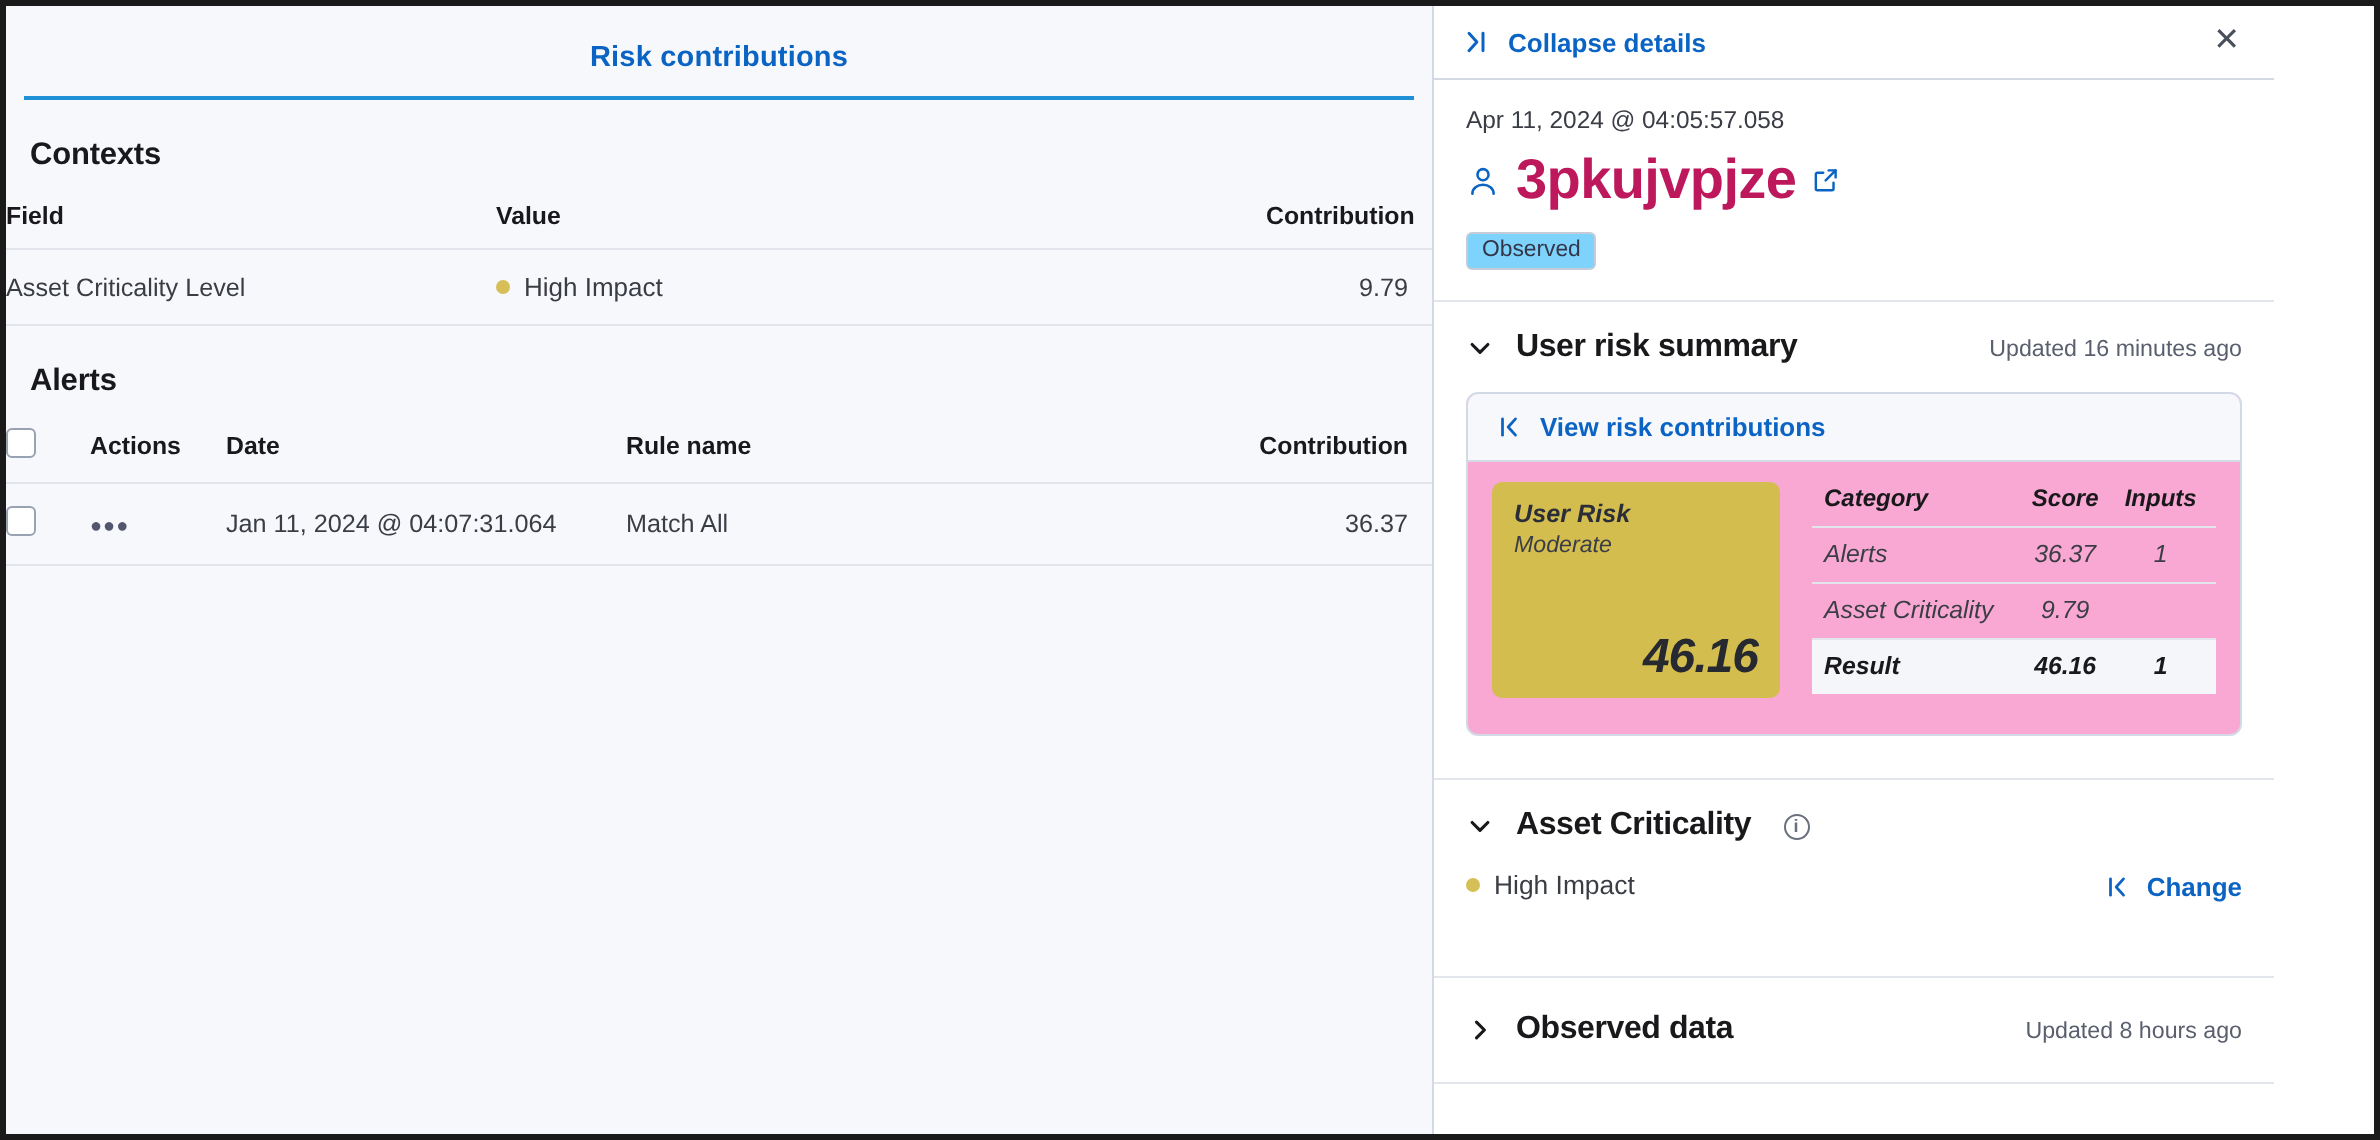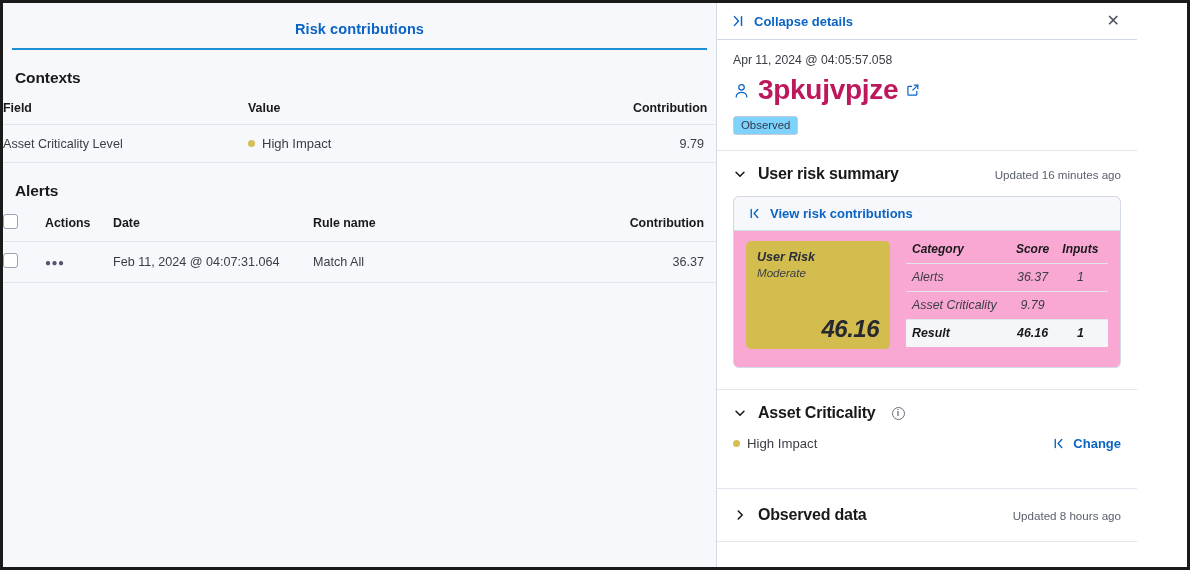--- a/index.html
+++ b/index.html
@@ -405,21 +405,21 @@
         </tr>
       </thead>
       <tbody>
         <tr>
           <td class="pad-l">
             <span class="cbox"></span>
           </td>
           <td>
             <span class="dots-icon">●●●</span>
           </td>
-          <td>Feb 11, 2024 @ 04:07:31.064</td>
+          <td>Jan 11, 2024 @ 04:07:31.064</td>
           <td>Match All</td>
           <td class="num">36.37</td>
         </tr>
       </tbody>
     </table>
   </div>
 
   <div class="right-panel">
 
     <div class="flyout-header">

